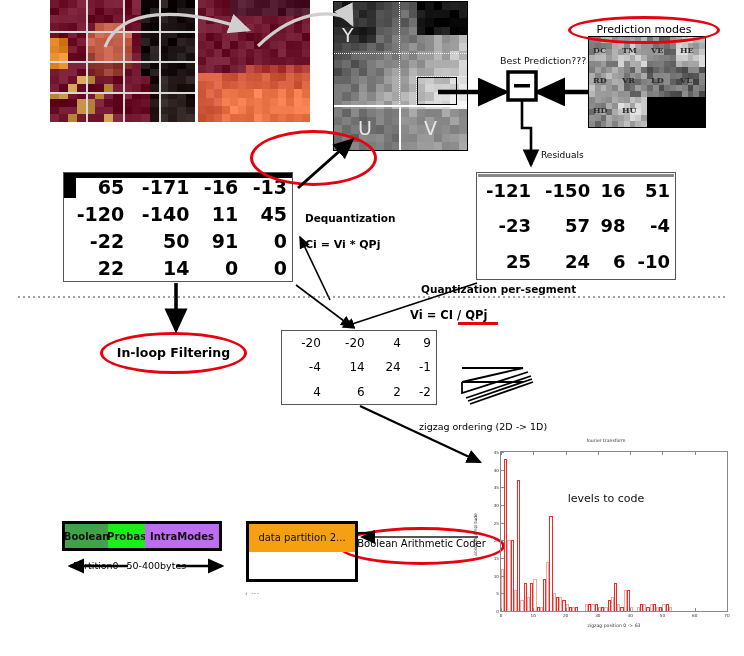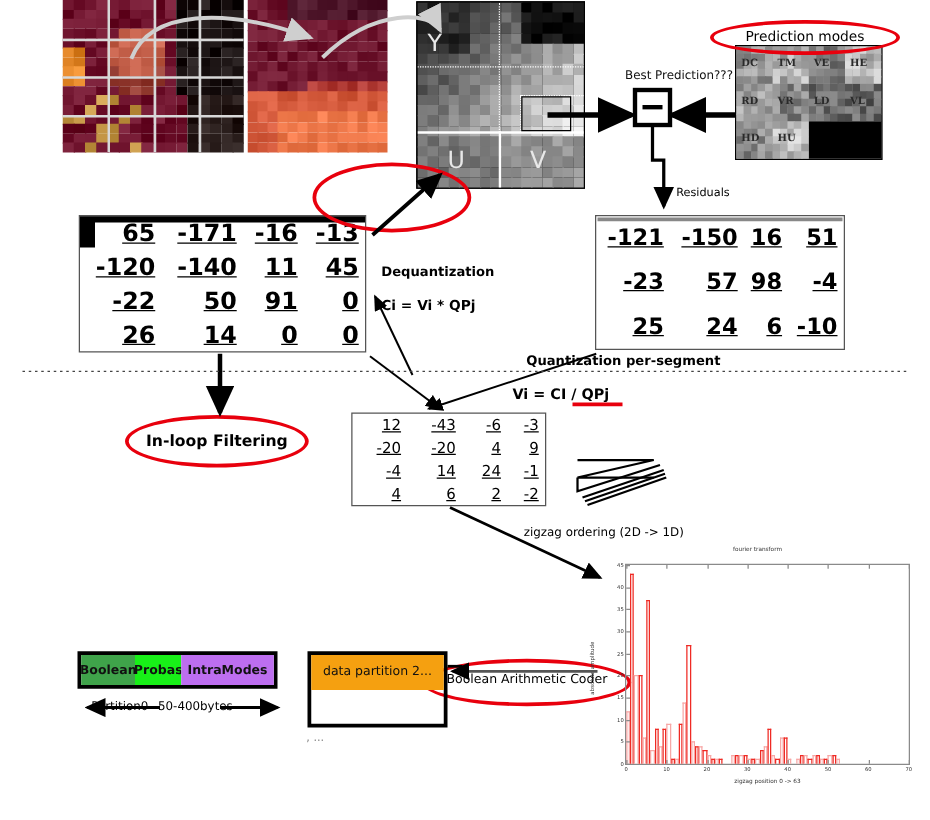--- a/index.html
+++ b/index.html
@@ -36,21 +36,21 @@
   #predmodes { left:588px; top:36px; width:118px; height:92px; border:1px solid #000; background:#9a9a9a; overflow:hidden; }
   #predmodes .pcell { position:absolute; overflow:hidden; }
   #predmodes .pcell span {
     position:absolute; left:4px; top:8px;
     font-family:"DejaVu Serif", serif; font-weight:bold; font-size:8px;
     color:#2a2a2a;
   }
 
   
   .matrix { position:absolute; border:1px solid #555; background:#fff; }
-  .matrix table { border-collapse:collapse; width:100%; height:100%;text-decoration:underline; }
+  .matrix table { border-collapse:collapse; width:100%; height:100%; }
   .matrix td {
     text-align:right; padding:0 5px 0 0;
     font-family:"DejaVu Sans", sans-serif;
   }
   #mat-dequant { left:63px; top:172px; width:230px; height:110px; }
   #mat-dequant td { font-size:19px; font-weight:bold; }
   #mat-dequant .topbar { position:absolute; left:0; top:0; width:100%; height:5px; background:#000; }
   #mat-dequant .leftbar { position:absolute; left:0; top:3px; width:12px; height:22px; background:#000; }
 
   #mat-resid { left:476px; top:172px; width:200px; height:108px; }
@@ -1196,21 +1196,21 @@
           <td>11</td>
           <td>45</td>
         </tr>
     <tr>
           <td>-22</td>
           <td>50</td>
           <td>91</td>
           <td>0</td>
         </tr>
     <tr>
-          <td>26</td>
+          <td>22</td>
           <td>14</td>
           <td>0</td>
           <td>0</td>
         </tr>
   </tbody>
     </table>
 </div>
 
 <div class="matrix" id="mat-resid">
   <div class="topbar"></div>
@@ -1234,26 +1234,20 @@
           <td>6</td>
           <td>-10</td>
         </tr>
   </tbody>
     </table>
 </div>
 
 <div class="matrix" id="mat-quant">
   <table>
     <tbody>
-        <tr>
-          <td>12</td>
-          <td>-43</td>
-          <td>-6</td>
-          <td>-3</td>
-        </tr>
     <tr>
           <td>-20</td>
           <td>-20</td>
           <td>4</td>
           <td>9</td>
         </tr>
     <tr>
           <td>-4</td>
           <td>14</td>
           <td>24</td>
@@ -1392,20 +1386,21 @@
       <div class="xtickmarktop" style="left:161.42857142857144px;"></div>
       <div class="xtick" style="left:161.42857142857144px;">50</div>
       <div class="xtickmark" style="left:193.7142857142857px;"></div>
       <div class="xtickmarktop" style="left:193.7142857142857px;"></div>
       <div class="xtick" style="left:193.7142857142857px;">60</div>
       <div class="xtickmark" style="left:226px;"></div>
       <div class="xtickmarktop" style="left:226px;"></div>
       <div class="xtick" style="left:226px;">70</div>
     </div>
   <div id="chartxlabel">zigzag position  0 -&gt; 63</div>
+  <div id="chartnote">levels to code</div>
 </div>
 
 <svg class="overlay" viewBox="0 0 744 656">
   <defs>
     <marker id="ahBlack" markerWidth="7" markerHeight="7" refX="6" refY="3.2" orient="auto">
       <path d="M0,0 L7,3.2 L0,6.4 z" fill="#000"></path>
     </marker>
     <marker id="ahGray" markerWidth="7" markerHeight="7" refX="6" refY="3.2" orient="auto">
       <path d="M0,0 L7,3.2 L0,6.4 z" fill="#cfcfcf"></path>
     </marker>

